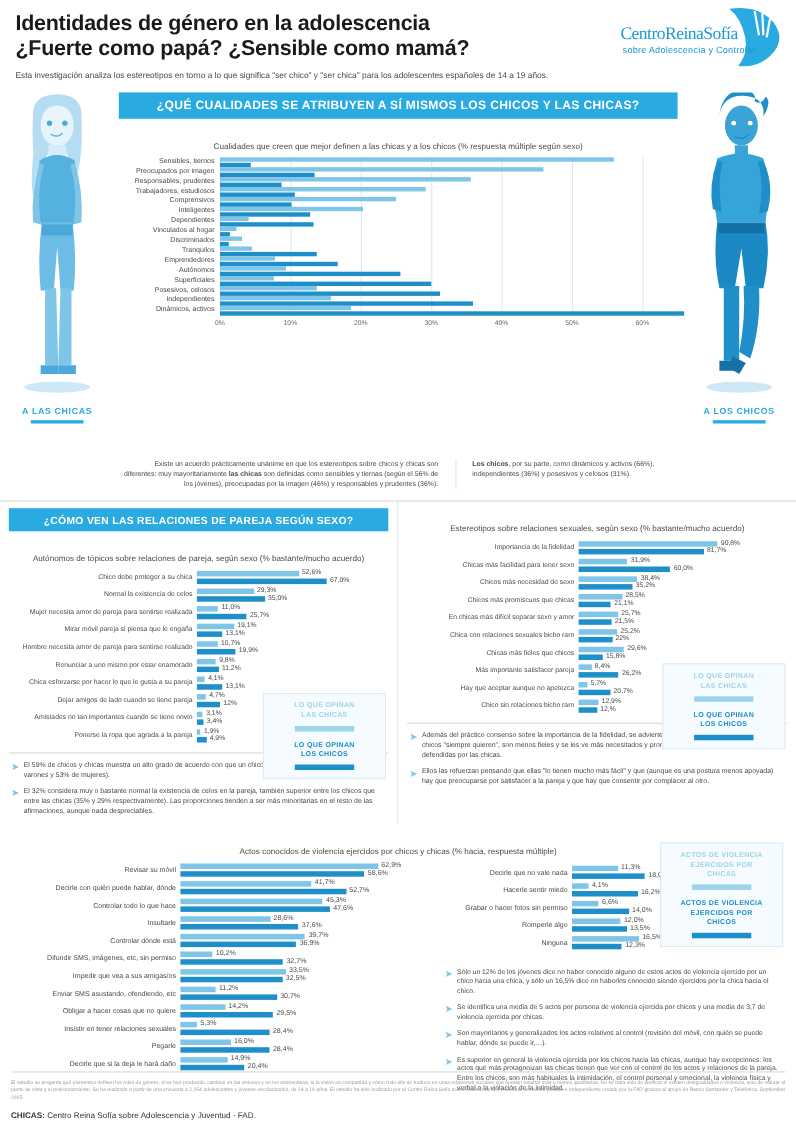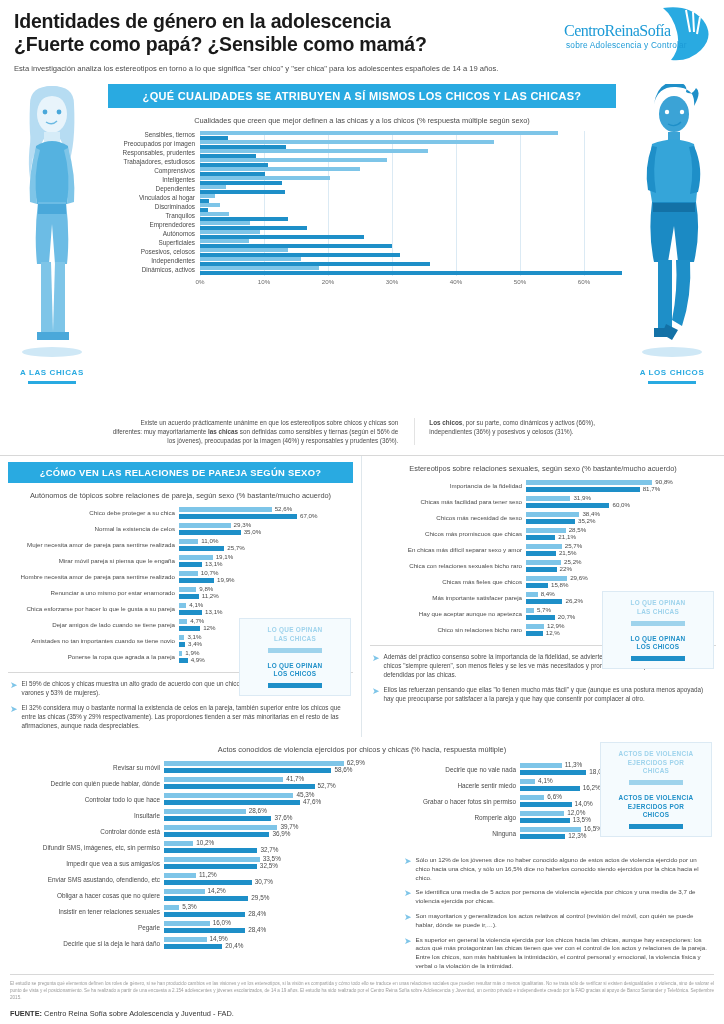--- a/index.html
+++ b/index.html
@@ -22,21 +22,21 @@
   .logo-txt1 { position:absolute; left:4px; top:16px; font-size:16px; color:#1c9ad6; font-family:"Liberation Serif", serif; letter-spacing:-0.5px; }
   .logo-txt2 { position:absolute; left:6px; top:34px; font-size:8.3px; color:#1c9ad6; letter-spacing:0.2px; }
 
   
   .banner {
     background:#29aae1; color:#ffffff; text-align:center;
     font-size:11px; font-weight:bold; letter-spacing:0.3px;
     padding:6px 0 6px 0;
   }
   .banner.sm { font-size:9.4px; padding:5px 0; }
-  .section-sub { text-align:center; font-size:7.4px; color:#4a4a4a; margin:8px 0 6px 0; }
+  .section-sub { text-align:center; font-size:7.4px; color:#4a4a4a; margin:20px 0 6px 0; }
 
   
   .panel1 { position:relative; height:330px; }
   .fig { position:absolute; top:0; width:100px; text-align:center; }
   .fig.left { left:2px; }
   .fig.right { right:2px; }
   .fig-label { font-size:8px; font-weight:bold; color:#29aae1; letter-spacing:0.6px; margin-top:2px; }
   .fig-rule { width:48px; height:3px; background:#29aae1; margin:4px auto 0 auto; }
 
   .chart1-wrap { position:absolute; left:108px; top:0; width:508px; }
@@ -919,18 +919,18 @@
           </div>
       </div>
     </div>
   </div>
 
   <div style="position:absolute; left:0; right:0; bottom:6px;">
     <div class="foot-box">
       <div class="foot-txt">El estudio se pregunta qué elementos definen los roles de género, si se han producido cambios en las visiones y en los estereotipos, si la visión es compartida y cómo todo ello se traduce en unas relaciones sociales que pueden resultar más o menos igualitarias. No se trata sólo de verificar si existen desigualdades o violencia, sino de valorar el punto de vista y el posicionamiento. Se ha realizado a partir de una encuesta a 2.154 adolescentes y jóvenes escolarizados, de 14 a 19 años. El estudio ha sido realizado por el Centro Reina Sofía sobre Adolescencia y Juventud, un centro privado e independiente creado por la FAD gracias al apoyo de Banco Santander y Telefónica. Septiembre 2015.</div>
     </div>
     <div class="source">
-      <b>FUENTE:</b>
+      <b>CHICAS:</b>
       <span>Centro Reina Sofía sobre Adolescencia y Juventud - FAD.</span>
     </div>
   </div>
 
 </div>
 
 </body></html>

